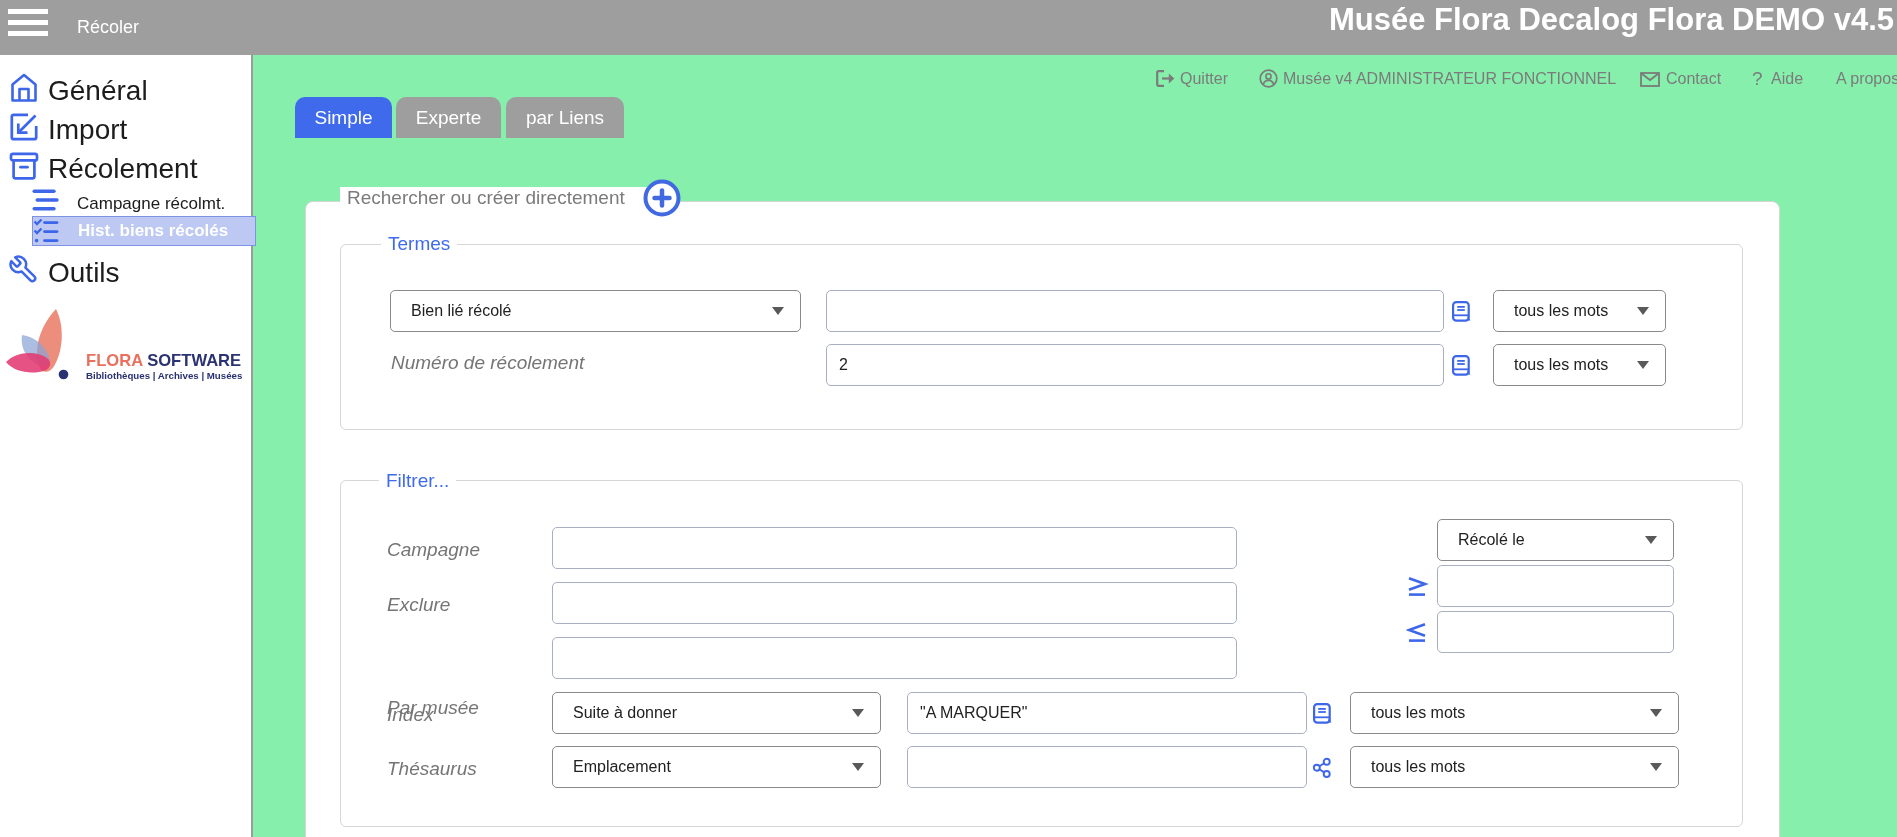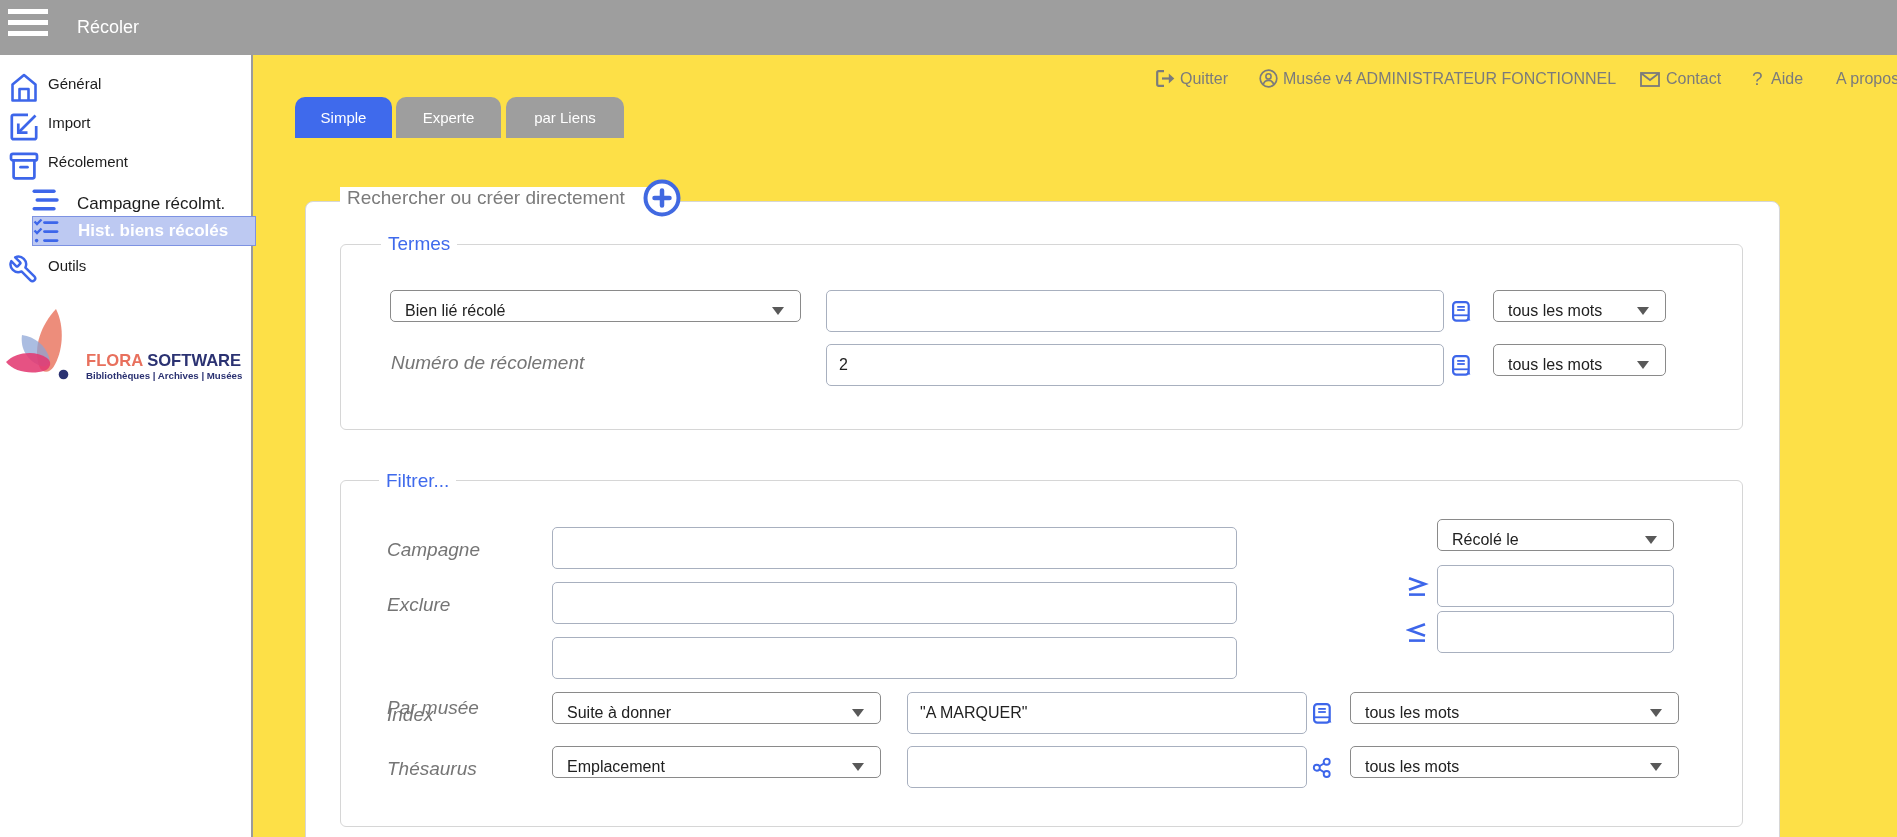--- a/index.html
+++ b/index.html
@@ -1,40 +1,40 @@
 <!DOCTYPE html>
 <html><head>
 <meta charset="utf-8">
 <style>
 * { margin:0; padding:0; box-sizing:border-box; }
 html,body { width:1897px; height:837px; background:#fff; font-family:"Liberation Sans", sans-serif; overflow:hidden; }
-#page { position:relative; width:1897px; height:837px; background:#fde047; }
+#page { position:relative; width:1897px; height:837px; background:#86efac; }
 .abs { position:absolute; }
 
 #hdr { left:0; top:0; width:1897px; height:55px; background:#9e9e9e; }
 #hdr .title { right:3px; top:2px; font-size:31px; font-weight:bold; color:#fff; }
 #hdr .appname { left:77px; top:17px; font-size:18px; color:#fff; }
 
 #side { left:0; top:55px; width:253px; height:782px; background:#fff; border-right:2px solid #9b9b9b; }
-.mi { position:absolute; font-size:15px; color:#1c1c1c; }
+.mi { position:absolute; font-size:28px; color:#1c1c1c; }
 .smi { position:absolute; font-size:17px; color:#1c1c1c; }
 #hl { left:32px; top:216px; width:224px; height:30px; background:#bdc9f2; border:1px solid #7d92e2; }
 #hl span { position:absolute; left:45px; top:4px; font-size:17px; font-weight:bold; color:#fff; }
 
 .lnk { position:absolute; top:70px; font-size:16px; color:#7b7b7b; }
 
-.tab { position:absolute; top:97px; height:41px; border-radius:10px 10px 0 0; color:#fff; font-size:15px; text-align:center; line-height:41px; }
+.tab { position:absolute; top:97px; height:41px; border-radius:10px 10px 0 0; color:#fff; font-size:19px; text-align:center; line-height:41px; }
 
 .fs { position:absolute; border:1px solid #d6d6d6; border-radius:6px; background:#fff; }
 .leg { position:absolute; background:#fff; padding:0 7px; font-size:19px; }
 .leg.gray { color:#7b7b7b; }
 .leg.blue { color:#3f6aec; }
 .lbl { position:absolute; font-style:italic; font-size:19px; color:#757575; }
 .inp { position:absolute; background:#fff; border:1px solid #a8b0bf; border-radius:5px; height:42px; font-size:16px; color:#212121; line-height:40px; padding-left:12px; }
-.sel { position:absolute; background:#fff; border:1px solid #8a8a8a; border-radius:5px; height:32px; font-size:16px; color:#212121; line-height:40px; padding-left:14px; }
+.sel { position:absolute; background:#fff; border:1px solid #8a8a8a; border-radius:5px; height:42px; font-size:16px; color:#212121; line-height:40px; padding-left:20px; }
 .sel .arr { position:absolute; right:16px; top:16px; width:0; height:0; border-left:6.5px solid transparent; border-right:6.5px solid transparent; border-top:8.5px solid #595959; }
 .bkic { width:20px; height:21px; }
 </style>
 </head>
 <body>
 <svg width="0" height="0" style="position:absolute">
   <defs>
     <g id="bookic">
       <rect x="1.1" y="1.1" width="15.6" height="18.6" rx="3.2" fill="none" stroke="#3d66ea" stroke-width="2.2"></rect>
       <path d="M5.2 5.9 H12.8" stroke="#3d66ea" stroke-width="1.8"></path>
@@ -46,20 +46,21 @@
 </svg>
 <div id="page">
 
   <div id="hdr" class="abs">
     <svg class="abs" style="left:8px;top:9px" width="40" height="32" viewBox="0 0 40 32">
       <rect x="0" y="0" width="40" height="5" fill="#fff"></rect>
       <rect x="0" y="11" width="40" height="5" fill="#fff"></rect>
       <rect x="0" y="22" width="40" height="5" fill="#fff"></rect>
     </svg>
     <div class="abs appname">Récoler</div>
+    <div class="abs title">Musée Flora Decalog Flora DEMO v4.5</div>
   </div>
 
   <div id="side" class="abs"></div>
   <div class="mi abs" style="left:48px;top:75px;">Général</div>
   <div class="mi abs" style="left:48px;top:114px;">Import</div>
   <div class="mi abs" style="left:48px;top:153px;">Récolement</div>
   <div class="smi abs" style="left:77px;top:194px;">Campagne récolmt.</div>
   <div id="hl" class="abs">
       <span>Hist. biens récolés</span>
     </div>

